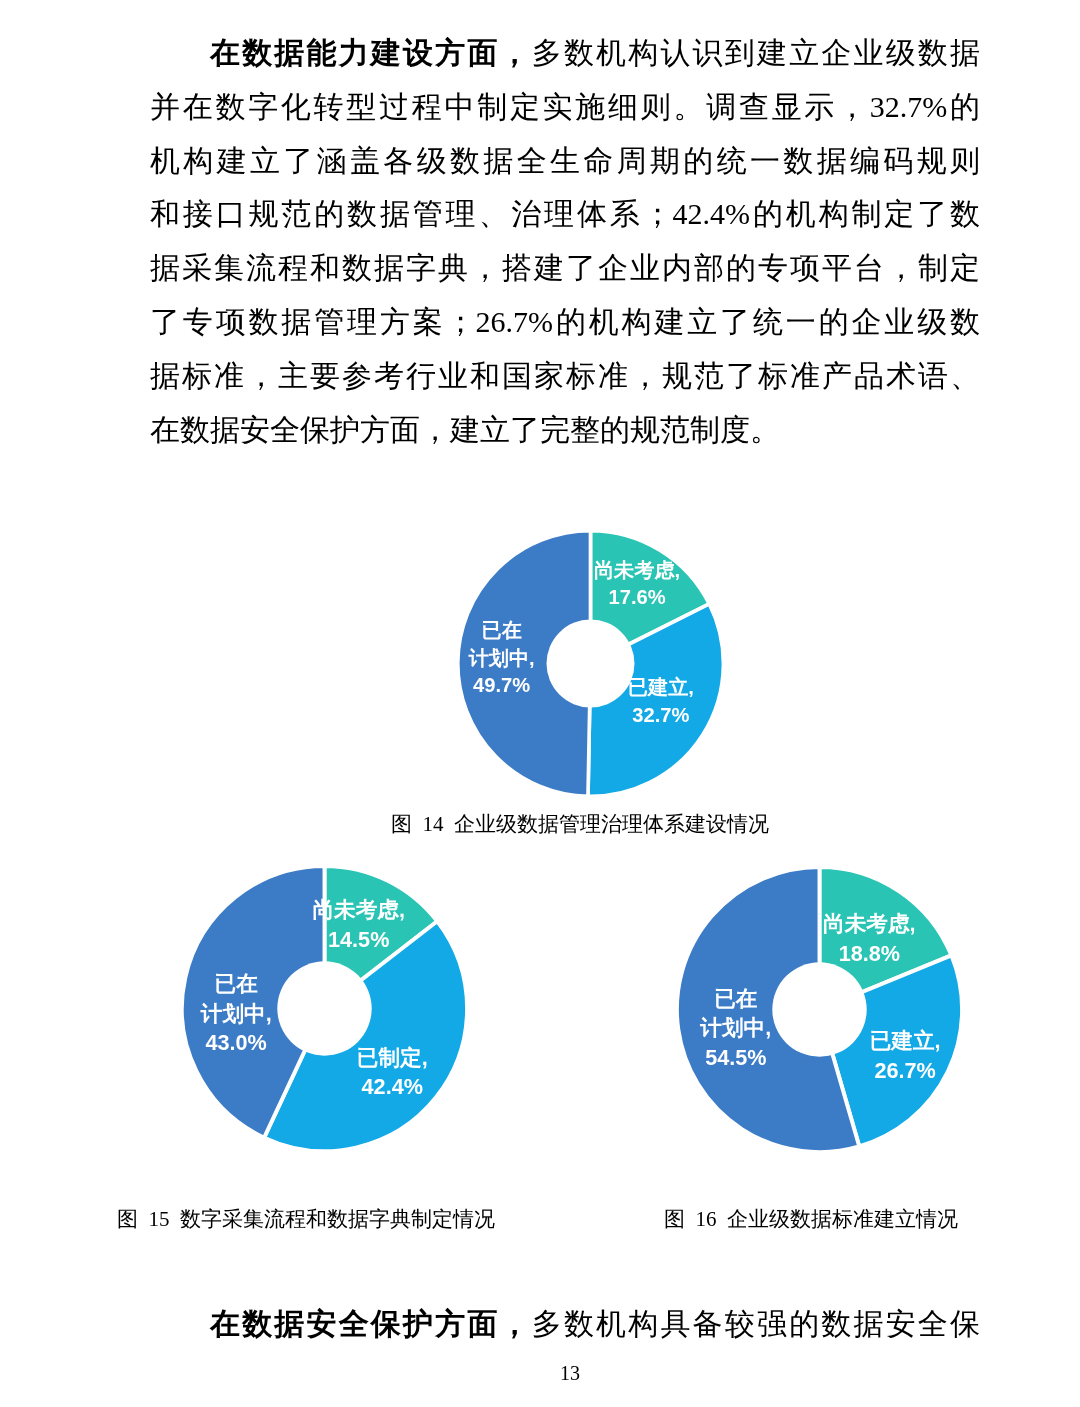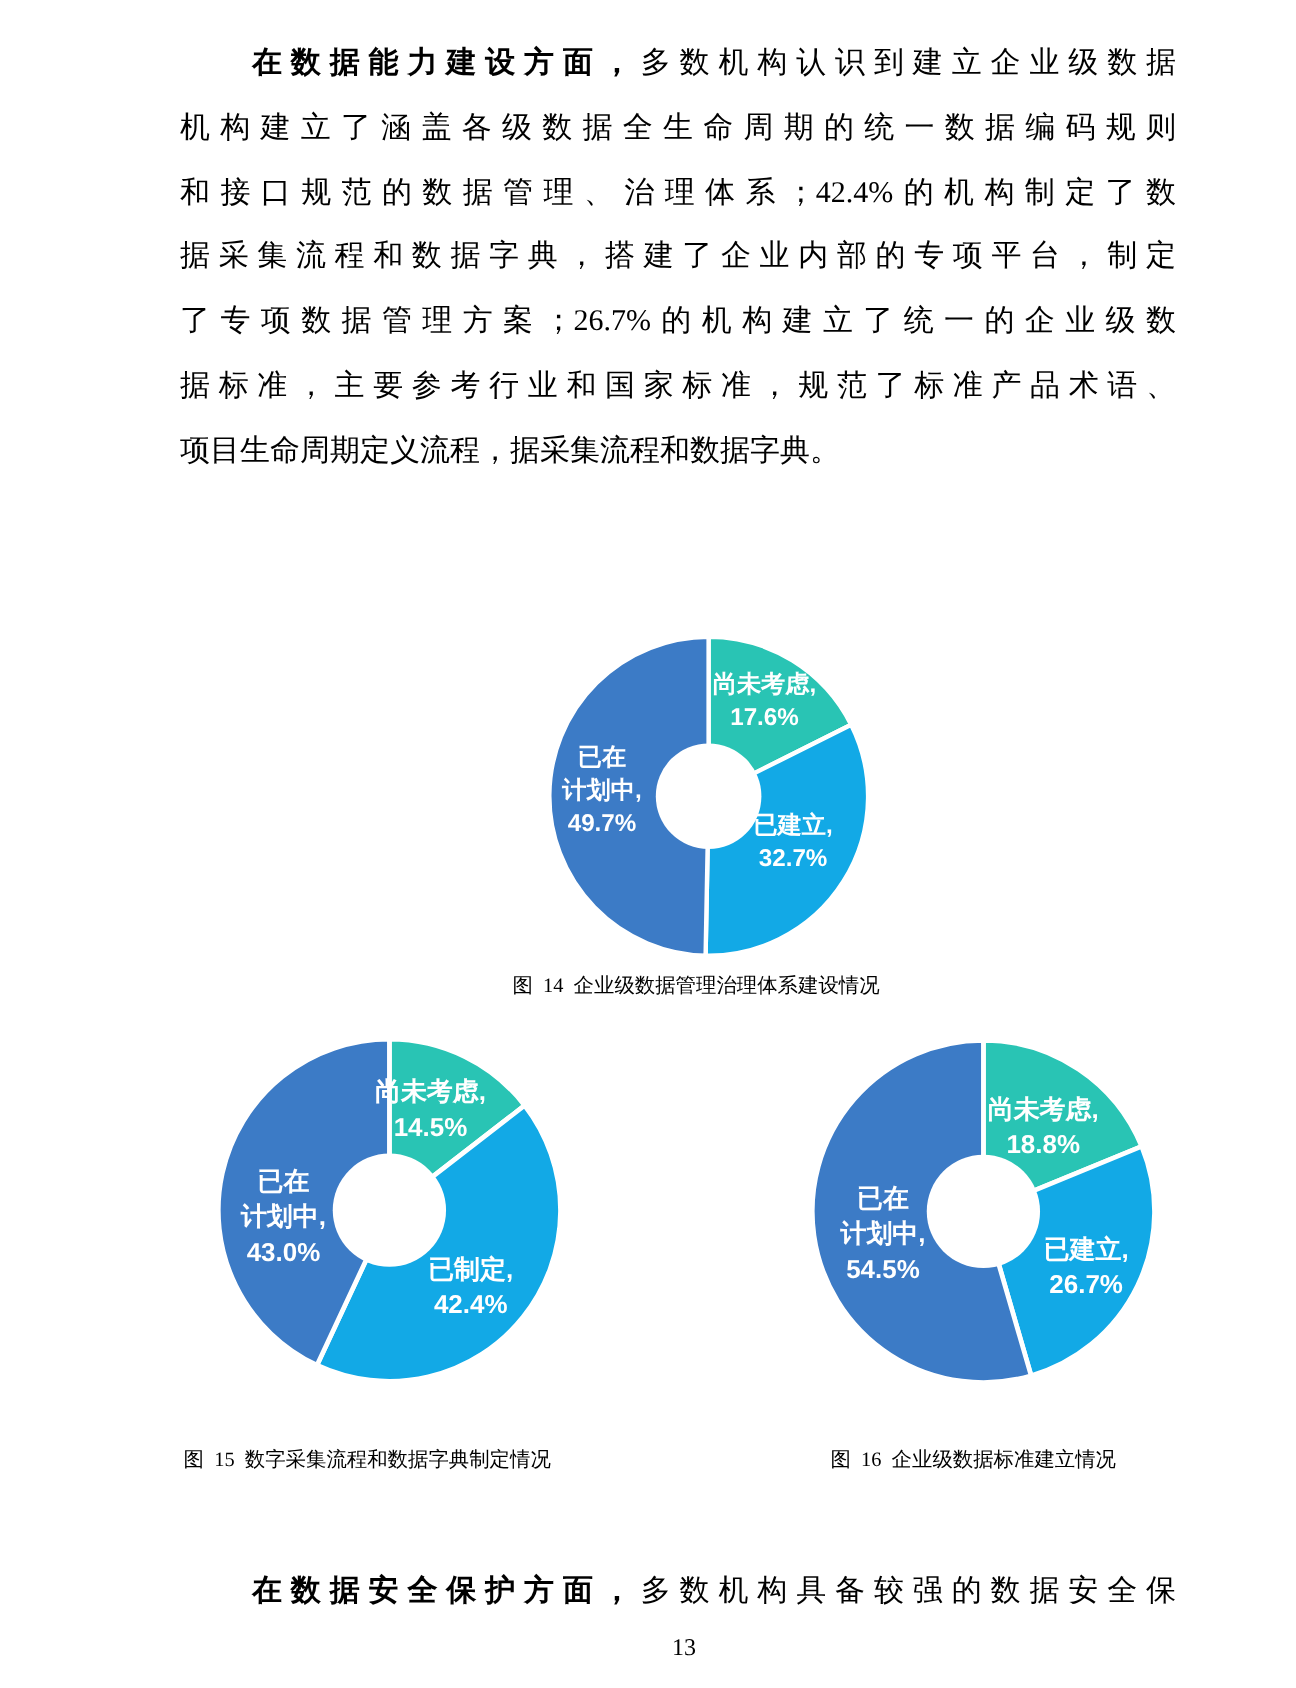--- a/index.html
+++ b/index.html
@@ -5,59 +5,60 @@
 <style>
   html,body{margin:0;padding:0;}
   body{
     width:1080px;height:1407px;position:relative;background:#ffffff;
     font-family:"Liberation Serif","DejaVu Serif",serif;color:#000;
     overflow:hidden;
   }
   .para-top{position:absolute;left:150px;top:26px;width:830px;}
   .para-bottom{position:absolute;left:150px;top:1300px;width:830px;font-family:Liberation Mono, monospace;}
   .pline{
-    font-size:25px;line-height:53.8px;
+    font-size:30px;line-height:53.8px;
     text-align:justify;text-align-last:justify;
     white-space:nowrap;
   }
   .pline.lastline{text-align-last:left;}
   .pline.indent{text-indent:60px;}
   .b{font-weight:700;}
   .chart{position:absolute;}
   #chart14{left:453px;top:526px;width:275px;height:275px;}
   #chart15{left:177px;top:861px;width:295px;height:295px;text-decoration:underline;}
   #chart16{left:672px;top:862px;width:295px;height:295px;}
   .chart svg{width:100%;height:100%;display:block;}
   .lbl{
     font-family:"Liberation Sans","DejaVu Sans",sans-serif;
     font-weight:700;fill:#ffffff;font-size:22px;
   }
   .caption{
-    position:absolute;font-size:17px;text-align:center;
+    position:absolute;font-size:21px;text-align:center;
     white-space:pre;color:#000;
   }
   #cap14{left:150px;top:810px;width:860px;}
   #cap15{left:76px;top:1205px;width:460px;}
   #cap16{left:581px;top:1205px;width:460px;font-family:Liberation Serif, serif;}
   .pageno{
     position:absolute;top:1362px;left:0;width:1140px;
     text-align:center;font-size:20px;
   }
 </style>
 </head>
 <body>
 
 <div class="para-top">
   <div class="pline indent"><span class="b">在数据能力建设方面，</span><span>多数机构认识到建立企业级数据</span></div>
+  <div class="pline"><span>并在数字化转型过程中制定实施细则。调查显示，32.7%的</span></div>
   <div class="pline"><span>机构建立了涵盖各级数据全生命周期的统一数据编码规则</span></div>
   <div class="pline"><span>和接口规范的数据管理、治理体系；42.4%的机构制定了数</span></div>
   <div class="pline"><span>据采集流程和数据字典，搭建了企业内部的专项平台，制定</span></div>
   <div class="pline"><span>了专项数据管理方案；26.7%的机构建立了统一的企业级数</span></div>
   <div class="pline"><span>据标准，主要参考行业和国家标准，规范了标准产品术语、</span></div>
-  <div class="pline lastline"><span>项目生命周期定义流程，据采集流程和数据字典。</span></div>
+  <div class="pline lastline"><span>在数据安全保护方面，建立了完整的规范制度。</span></div>
 </div>
 
 <div id="chart14" class="chart">
     <svg viewBox="0 0 300 300">
       <path d="M150,150 L150.00,5.00 A145,145 0 0 1 279.61,84.98 Z" fill="#29C4B4" stroke="#ffffff" stroke-width="4" stroke-linejoin="round"></path>
       <path d="M150,150 L279.61,84.98 A145,145 0 0 1 147.27,294.97 Z" fill="#12A9E6" stroke="#ffffff" stroke-width="4" stroke-linejoin="round"></path>
       <path d="M150,150 L147.27,294.97 A145,145 0 0 1 150.00,5.00 Z" fill="#3C7BC6" stroke="#ffffff" stroke-width="4" stroke-linejoin="round"></path>
       <circle cx="150" cy="150" r="48" fill="#ffffff"></circle>
       <text text-anchor="middle" class="lbl"><tspan x="200.8" y="55.1">尚未考虑,</tspan><tspan x="200.8" y="85.1">17.6%</tspan></text>
       <text text-anchor="middle" class="lbl"><tspan x="226.8" y="183.8">已建立,</tspan><tspan x="226.8" y="213.8">32.7%</tspan></text>

